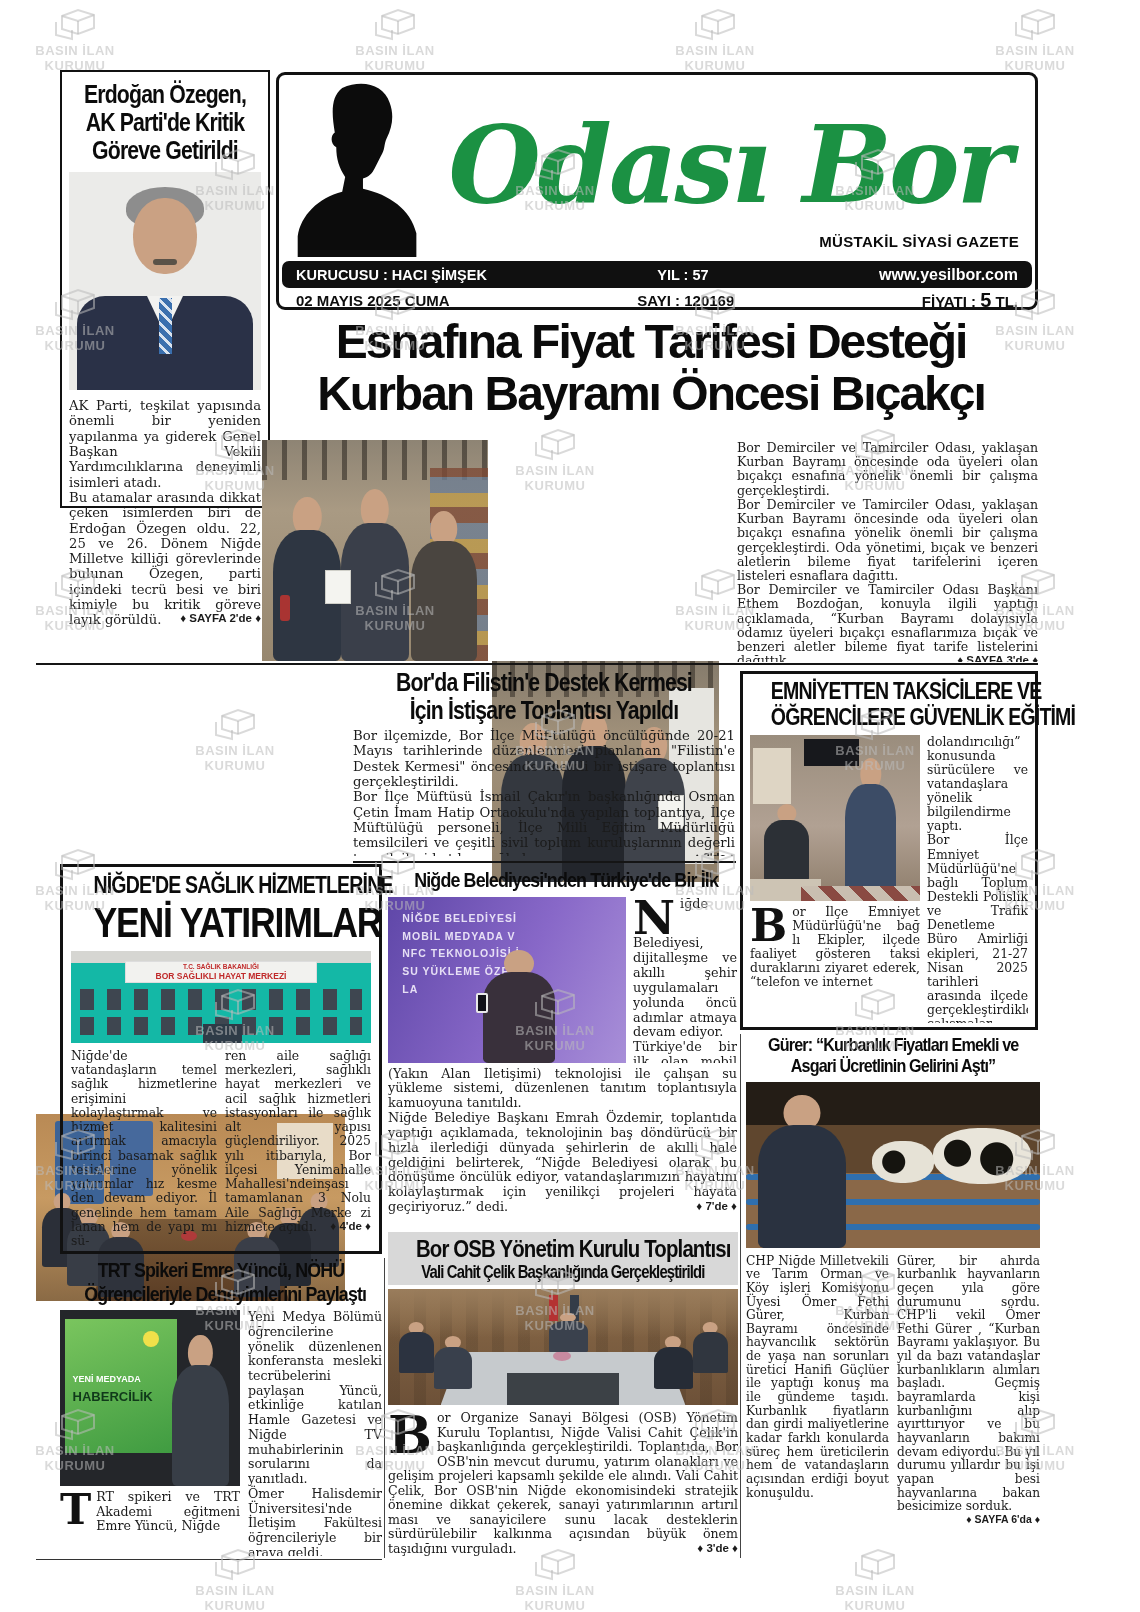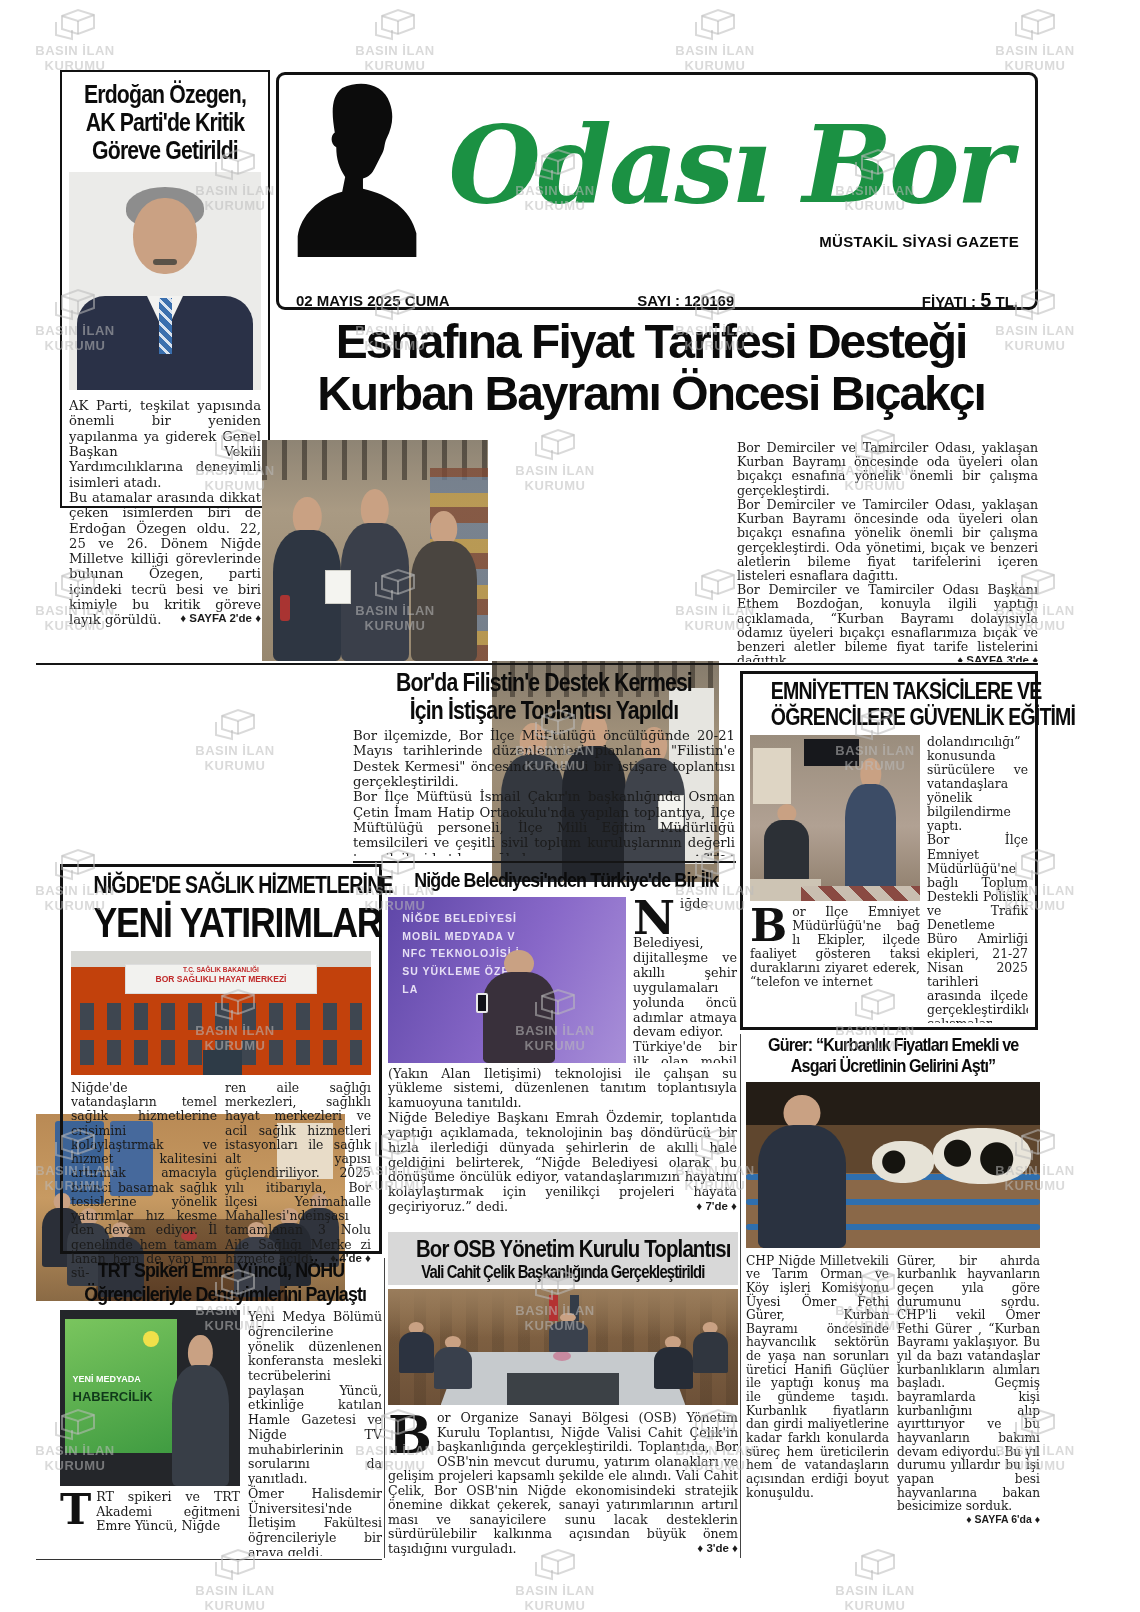--- a/index.html
+++ b/index.html
@@ -64,20 +64,25 @@
 <div class="abs" style="left:276px;top:72px;width:762px;height:238px;border:3px solid #111;border-radius:9px">
   <div class="abs" style="left:6px;top:4px;width:150px;height:178px">
     <svg width="150" height="178" viewBox="0 0 100 120" aria-hidden="true">
       <path d="M38 6 C52 0 66 4 70 16 C73 24 72 32 68 40 C66 44 67 48 64 52 L60 60 C58 64 56 66 52 67 L52 74 C70 78 84 88 88 104 L88 120 L8 120 L8 106 C10 92 22 80 38 76 L40 66 C36 60 34 54 34 46 C30 44 30 38 33 36 C31 24 30 12 38 6 Z" fill="#0c0c0c"></path>
     </svg>
   </div>
   <div class="abs" style="left:150px;right:6px;top:0;height:178px;display:flex;align-items:center;justify-content:center;
               font-family:'DejaVu Serif',serif;font-weight:bold;font-style:italic;font-size:106px;
               letter-spacing:-3px;color:#1b9143">Odası Bor</div>
   <div class="abs hl" style="right:16px;top:158px;font-size:15px;letter-spacing:.3px">MÜSTAKİL SİYASİ GAZETE</div>
+  <div class="mast-bar" style="top:186px;height:27px;font-size:14.5px">
+    <span>KURUCUSU : HACI ŞİMŞEK</span>
+    <span>YIL : 57</span>
+    <span style="font-size:16px">www.yesilbor.com</span>
+  </div>
   <div class="mast-sub" style="top:214px;height:22px;font-size:15px">
     <span>02 MAYIS 2025 CUMA</span>
     <span>SAYI : 120169</span>
     <span>
       <span>FİYATI :</span>
       <span style="font-size:20px">5</span>
       <span>TL.</span>
     </span>
   </div>
 </div>
@@ -167,21 +172,21 @@
   </div>
 </div>
 
 <div class="hrule" style="left:353px;top:861px;width:383px"></div>
 
 <div class="abs" style="left:60px;top:864px;width:322px;height:390px;border:3px solid #111;padding:6px 8px">
   <div class="hl">
     <span class="hlline" style="font-size:23px">NİĞDE'DE SAĞLIK HİZMETLERİNE</span>
     <span class="hlline" style="font-size:42px;letter-spacing:-1.5px">YENİ YATIRIMLAR</span>
   </div>
-  <div class="photo" style="height:124px;margin:5px 0 6px;background:#c2410c">
+  <div class="photo" style="height:92px;margin:5px 0 6px;background:#14b8a6">
     <i class="shape" style="left:0;right:0;top:0;height:13%;background:#d6d6d2"></i>
     <div class="shape" style="left:18%;top:11%;width:64%;height:24%;background:#f2f2ef;border:1px solid #ddd;text-align:center;
                 font-family:'Liberation Sans',sans-serif;font-weight:bold;line-height:1.2;padding-top:1px">
       <div style="font-size:6.5px;color:#c02a2a">T.C. SAĞLIK BAKANLIĞI</div>
       <div style="font-size:8.5px;color:#c02a2a">BOR SAĞLIKLI HAYAT MERKEZİ</div>
     </div>
     <i class="shape" style="left:3%;right:3%;top:42%;height:22%;background:repeating-linear-gradient(90deg,#3e4650 0 14px,transparent 14px 27px)"></i>
     <i class="shape" style="left:3%;right:3%;top:72%;height:20%;background:repeating-linear-gradient(90deg,#3e4650 0 14px,transparent 14px 27px)"></i>
     <i class="shape" style="left:44%;bottom:0;width:13%;height:20%;background:#2e3b47"></i>
   </div>

